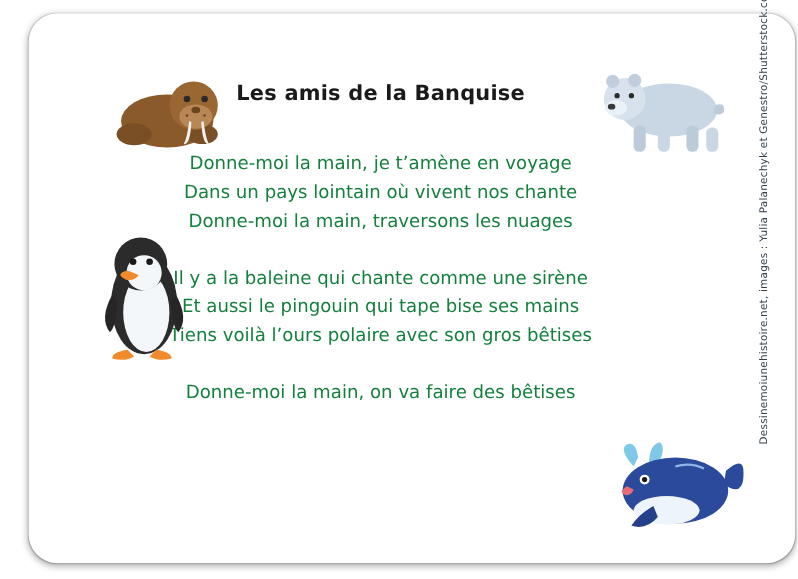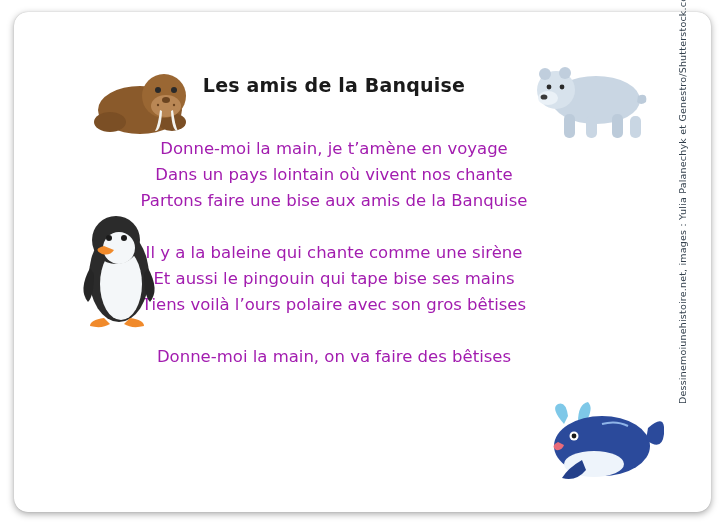--- a/index.html
+++ b/index.html
@@ -15,26 +15,26 @@
   }
   #page {
     position: relative;
     width: 725px;
     height: 526px;
     background: #ffffff;
   }
   
   #card {
     position: absolute;
-    left: 14px;
+    left: 26px;
     top: 12px;
     width: 697px;
     height: 500px;
     background: #ffffff;
-    border-radius: 14px;
+    border-radius: 26px;
     box-shadow: 0 2px 7px rgba(0,0,0,0.35), 0 0 1px rgba(0,0,0,0.25);
   }
   #poem-title {
     position: absolute;
     left: 0;
     top: 62px;
     width: 640px;
     text-align: center;
     font-family: "DejaVu Sans", sans-serif;
     font-weight: bold;
@@ -52,21 +52,21 @@
   .stanza {
     margin: 0 0 26px 0;
   }
   .stanza:last-child {
     margin-bottom: 2px;
   }
   .line {
     font-family: "DejaVu Sans", sans-serif;
     font-size: 16.5px;
     line-height: 26px;
-    color: #a21caf;
+    color: #15803d;
     white-space: nowrap;
   }
   
   #credit {
     position: absolute;
     right: 18px;
     top: 62px;
     height: 330px;
     width: 16px;
     writing-mode: vertical-rl;
@@ -92,21 +92,21 @@
 
   <div id="card">
 
     <div id="poem-title">Les amis de la Banquise</div>
 
     <div id="poem-body">
 
       <div class="stanza">
         <div class="line">Donne-moi la main, je t’amène en voyage</div>
         <div class="line">Dans un pays lointain où vivent nos chante</div>
-        <div class="line">Partons faire une bise aux amis de la Banquise</div>
+        <div class="line">Donne-moi la main, traversons les nuages</div>
       </div>
 
       <div class="stanza">
         <div class="line">Il y a la baleine qui chante comme une sirène</div>
         <div class="line">Et aussi le pingouin qui tape bise ses mains</div>
         <div class="line">Tiens voilà l’ours polaire avec son gros bêtises</div>
       </div>
 
       <div class="stanza">
         <div class="line">Donne-moi la main, on va faire des bêtises</div>

